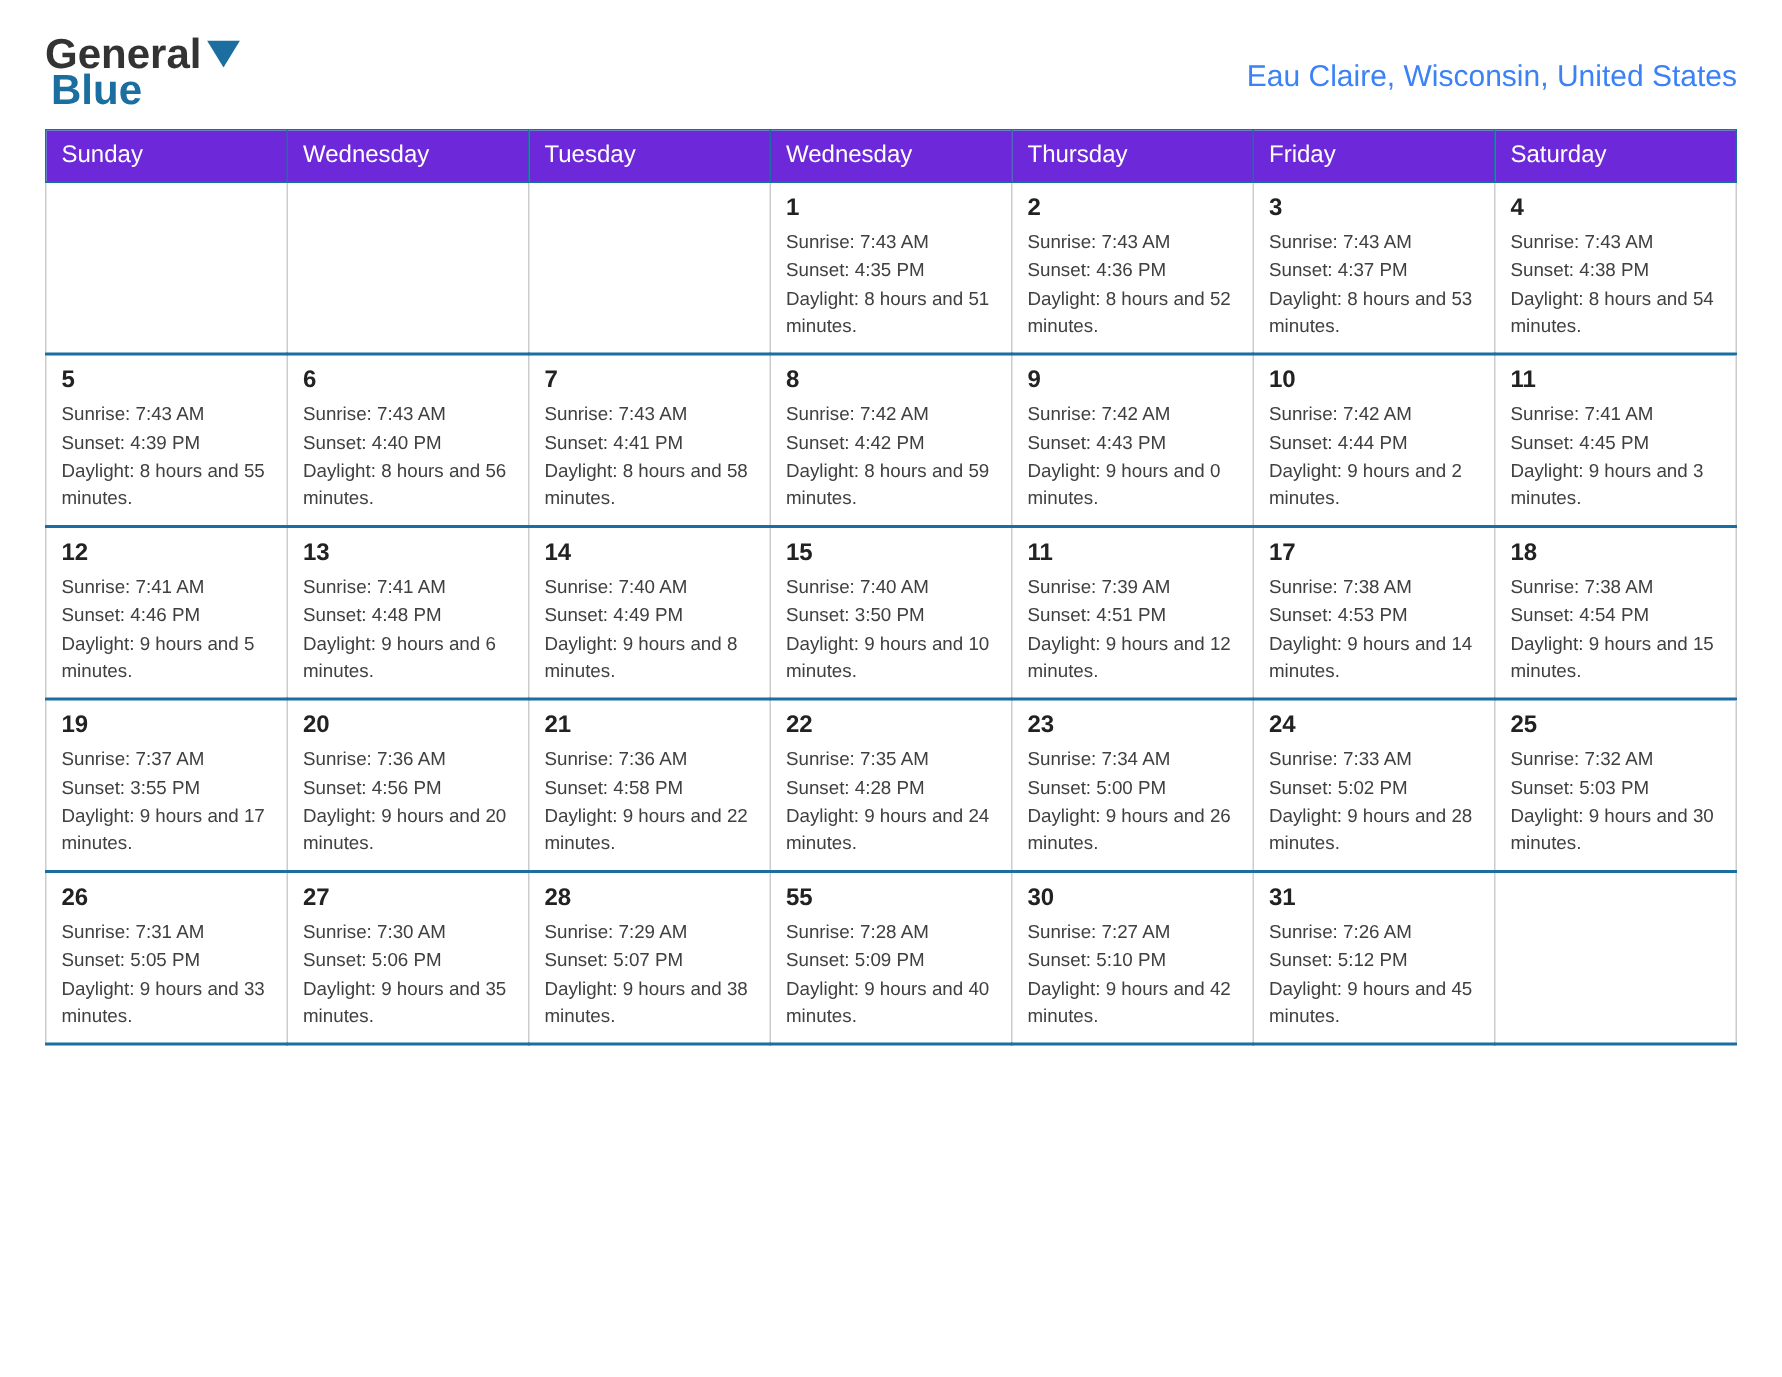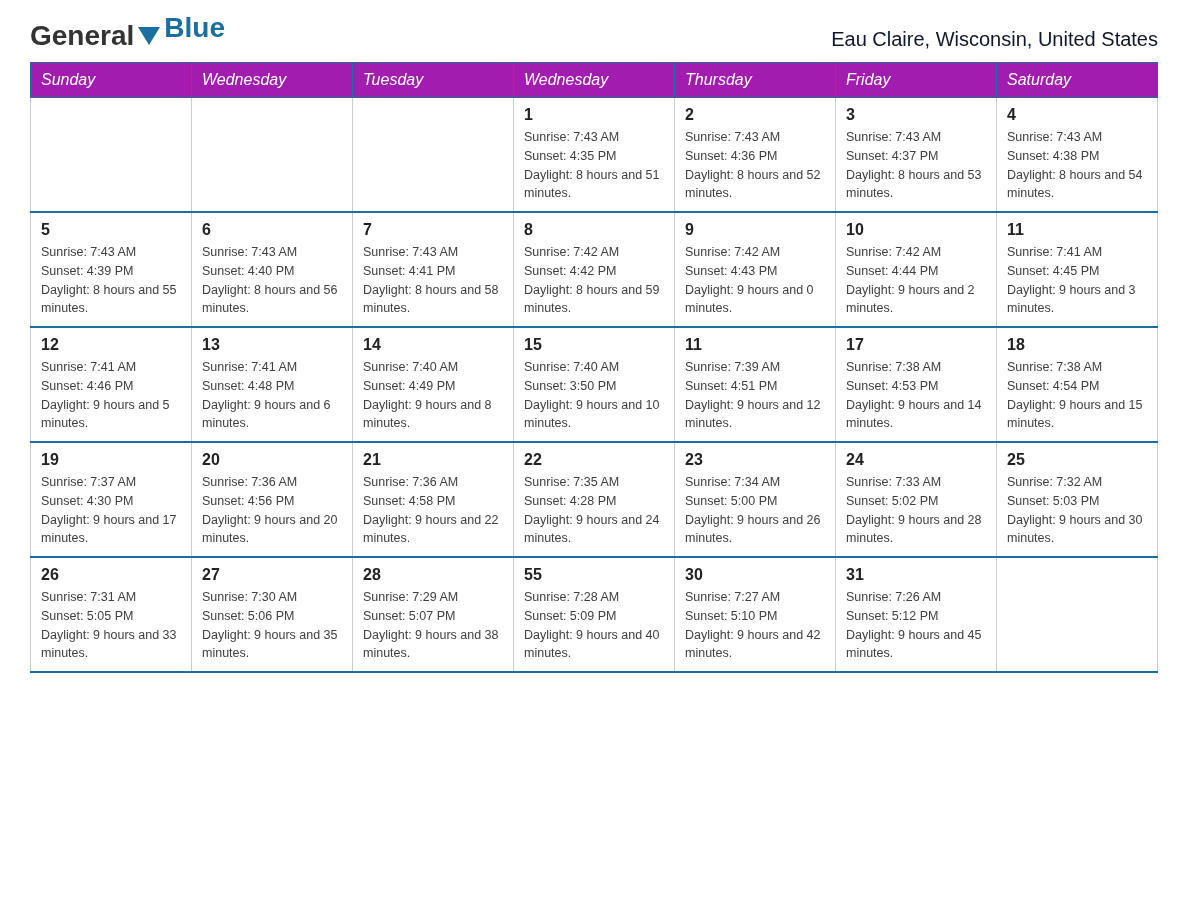--- a/index.html
+++ b/index.html
@@ -35,31 +35,30 @@
       text-align: right;
     }
     .month-title {
       font-size: 52px;
       font-weight: normal;
       color: #222;
       line-height: 1.1;
     }
     .location {
       font-size: 20px;
-      color: #0f172a;
-      margin-top: 8px;
+      color: #3b82f6;
+      margin-top: 20px;
     }
     .calendar {
       width: 100%;
       border-collapse: collapse;
       margin-top: 10px;
     }
     .calendar thead tr {
-      background-color: #a21caf;
-      font-style: italic;
+      background-color: #6d28d9;
     }
     .calendar thead th {
       color: #fff;
       font-size: 16px;
       font-weight: normal;
       padding: 8px 10px;
       text-align: left;
       border: 1px solid #1a6ea0;
     }
     .calendar tbody td {
@@ -88,21 +87,21 @@
     }
     .empty-cell {
       background: #fff;
     }
   </style>
 </head>
 <body>
 
 <div class="header">
   <div class="logo">
-    <div style="display:flex; flex-direction:row; align-items:flex-start;">
+    <div style="display:flex; flex-direction:column; align-items:flex-start;">
       <div style="display:flex; align-items:center;">
         <span class="logo-text-general">General</span>
         <div style="display:inline-block; margin-left:4px; margin-top:4px;">
           <svg width="22" height="18" viewBox="0 0 22 18">
             <polygon points="11,18 0,0 22,0" fill="#1a6ea0"></polygon>
           </svg>
         </div>
       </div>
       <span class="logo-text-blue" style="margin-top:-8px; margin-left:4px;">Blue</span>
     </div>
@@ -257,21 +256,21 @@
           <div class="day-info">Sunrise: 7:38 AM
 Sunset: 4:54 PM
 Daylight: 9 hours
 and 15 minutes.</div>
         </td>
       </tr>
       <tr>
         <td>
           <span class="day-number">19</span>
           <div class="day-info">Sunrise: 7:37 AM
-Sunset: 4:30 PM
+Sunset: 3:55 PM
 Daylight: 9 hours
 and 17 minutes.</div>
         </td>
         <td>
           <span class="day-number">20</span>
           <div class="day-info">Sunrise: 7:36 AM
 Sunset: 4:56 PM
 Daylight: 9 hours
 and 20 minutes.</div>
         </td>

